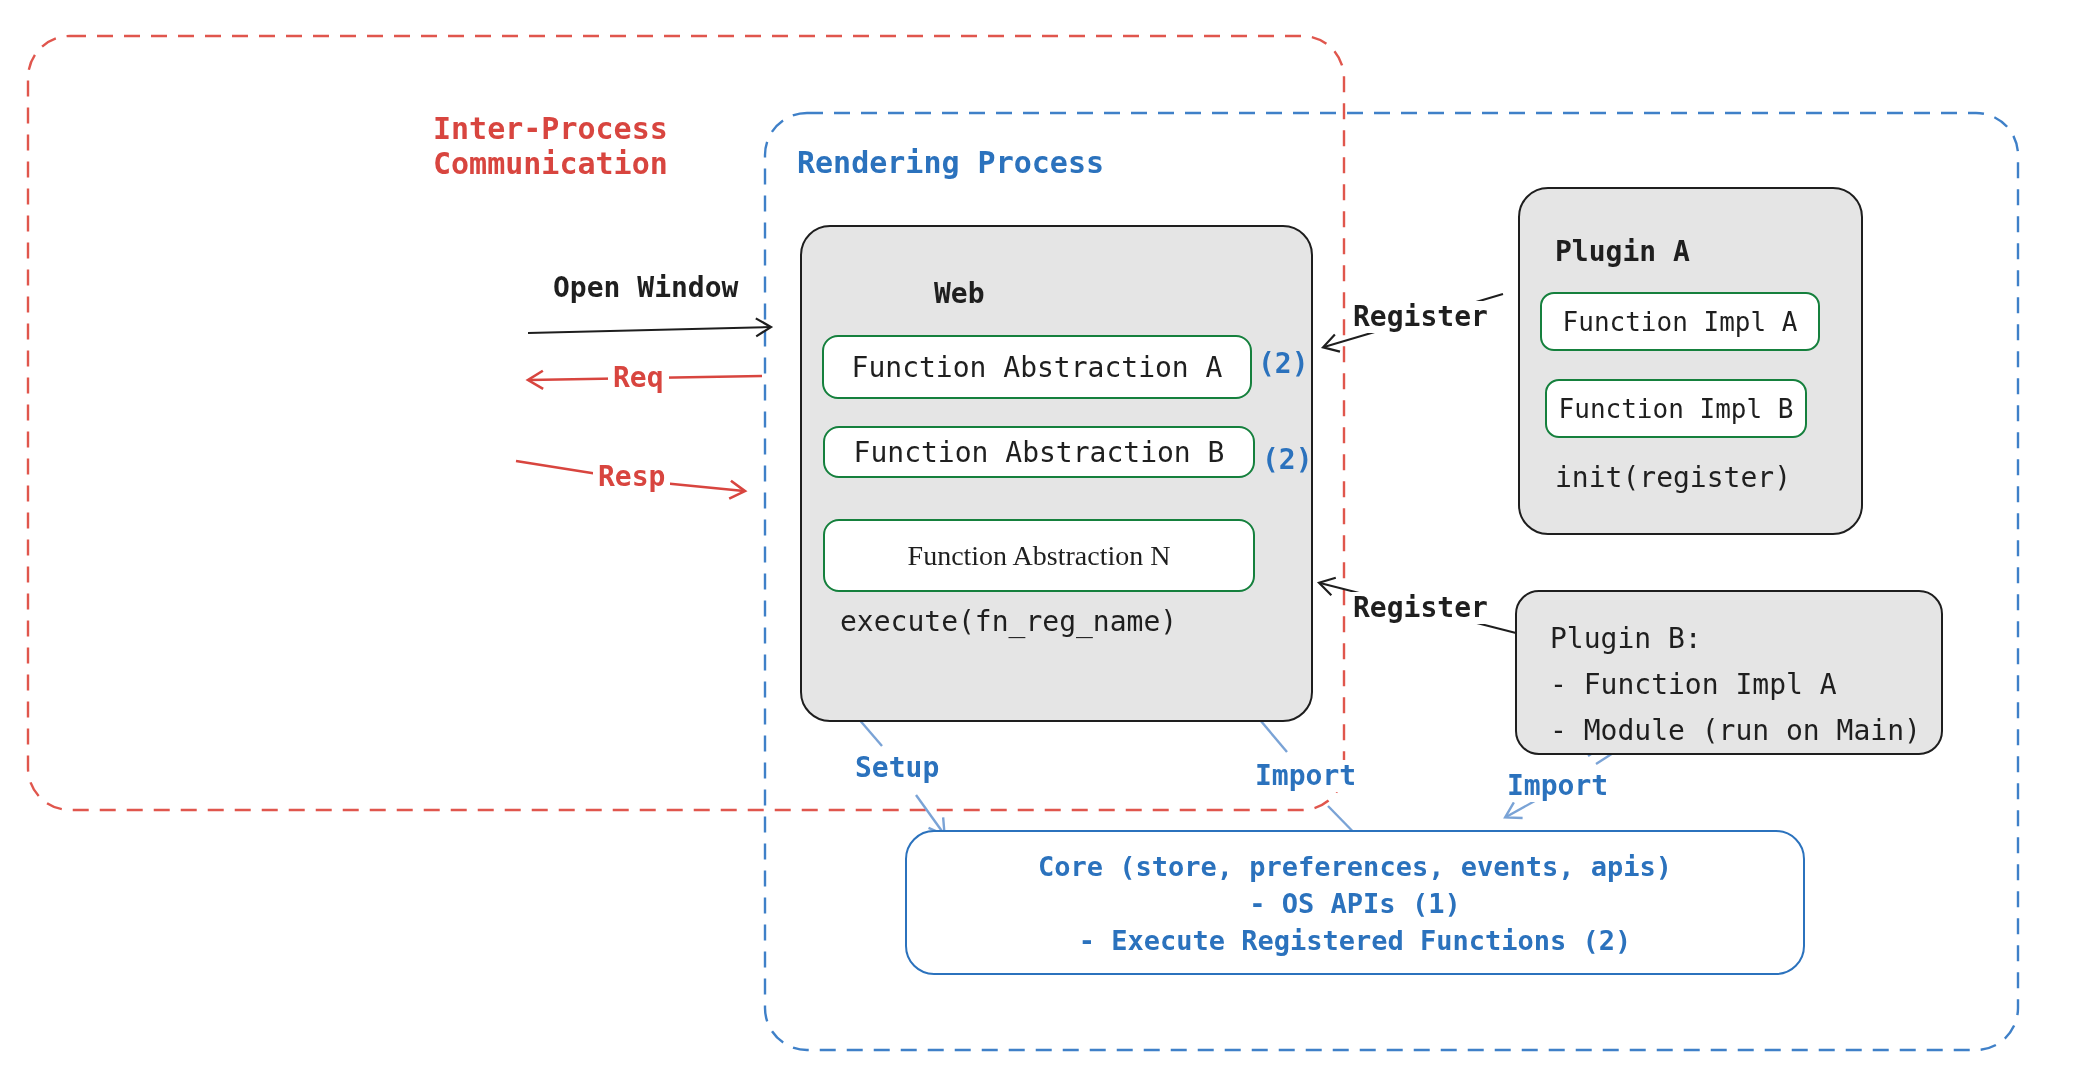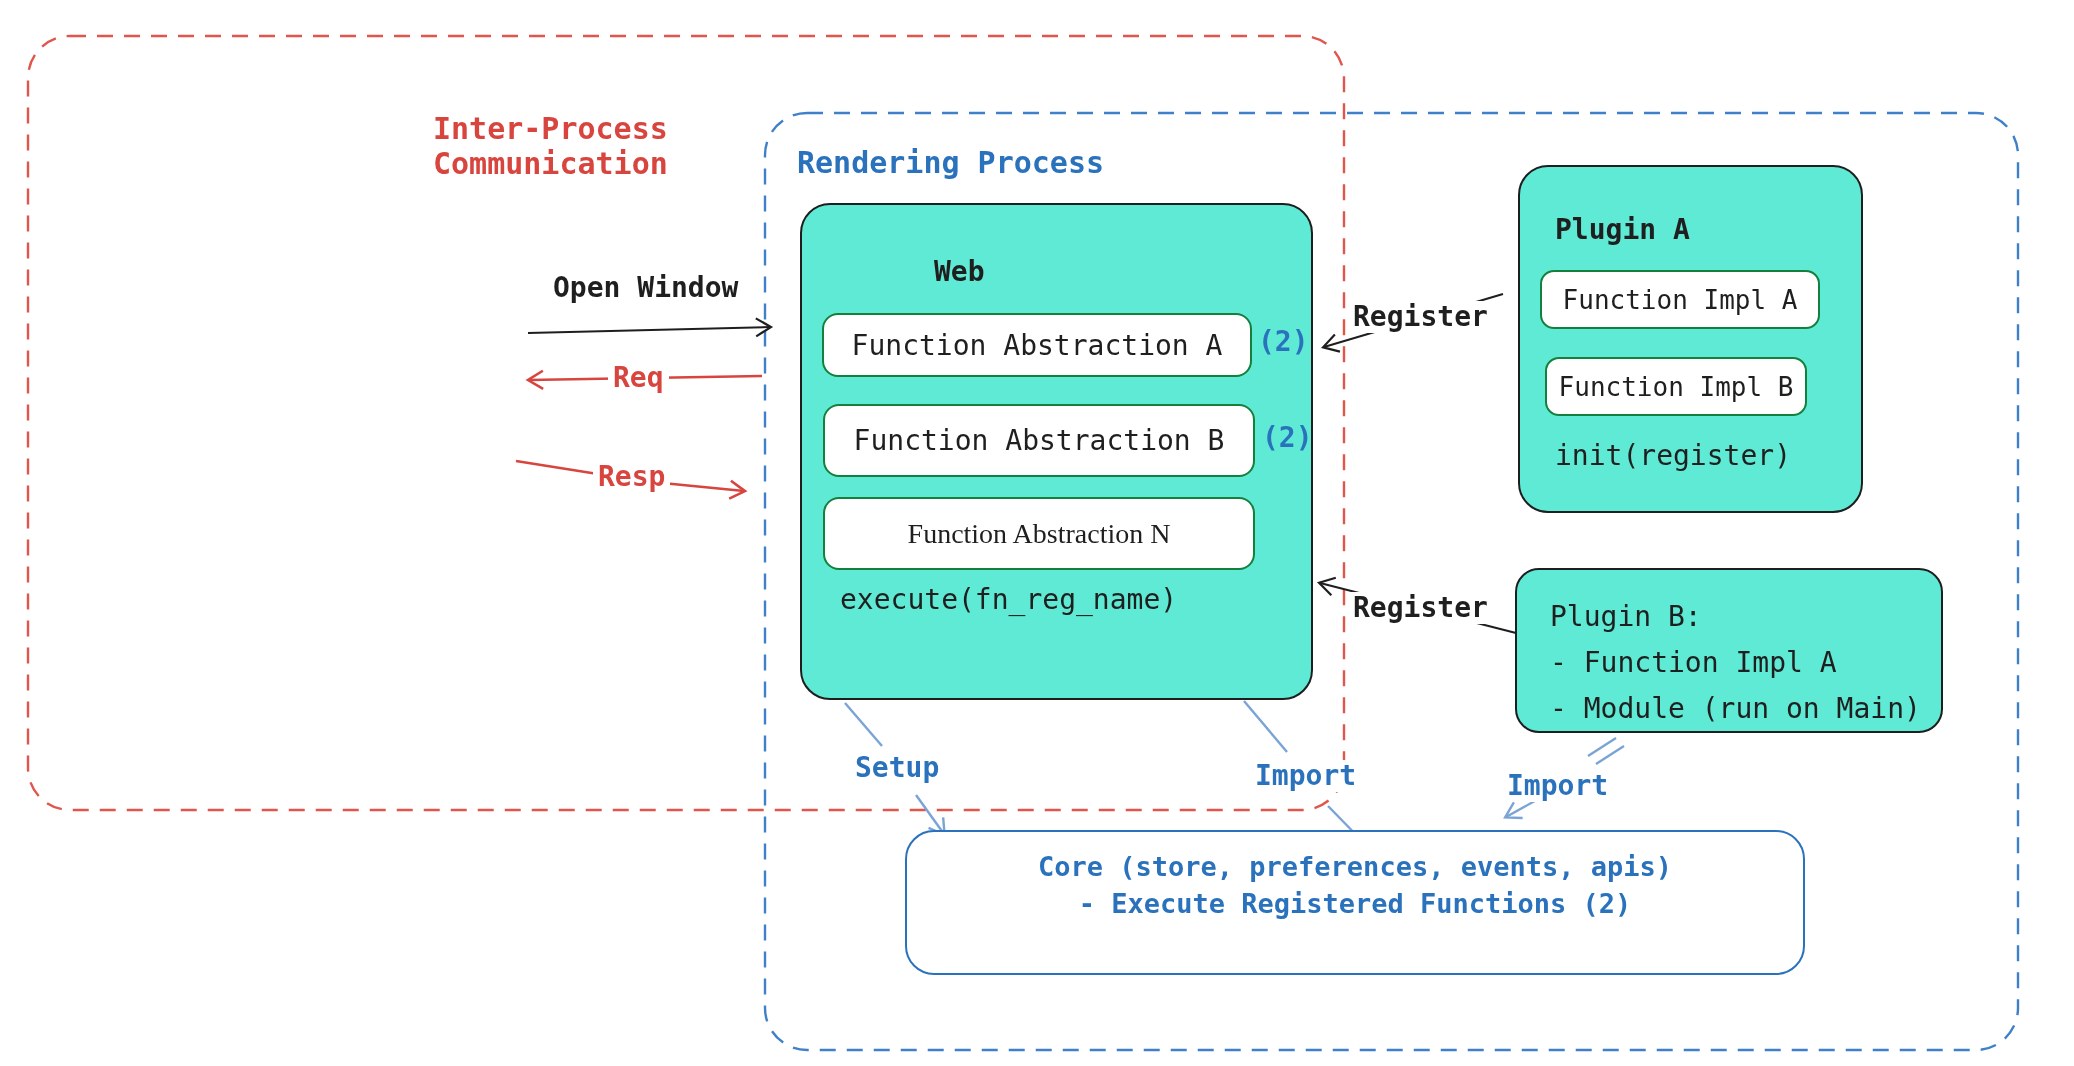--- a/index.html
+++ b/index.html
@@ -8,21 +8,21 @@
     font-family:"DejaVu Sans Mono", monospace;color:#1f1f1f;
   }
   .canvas *{box-sizing:border-box;}
   .abs{position:absolute;}
   svg.overlay{position:absolute;left:0;top:0;width:2074px;height:1066px;}
   .dash-red{fill:none;stroke:#e0564d;stroke-width:2.4;stroke-dasharray:16 11;}
   .dash-blue{fill:none;stroke:#3f80c8;stroke-width:2.4;stroke-dasharray:16 11;}
   .ln-black{fill:none;stroke:#1e1e1e;stroke-width:2;}
   .ln-red{fill:none;stroke:#d8453f;stroke-width:2.6;}
   .ln-blue{fill:none;stroke:#7aa3d6;stroke-width:2.4;}
-  .box{position:absolute;border:2px solid #1e1e1e;border-radius:26px;background:#5eead4;}
+  .box{position:absolute;border:2px solid #1e1e1e;border-radius:26px;background:#e5e5e5;margin-top:22px;}
   .subbox{position:absolute;border:2px solid #15803d;border-radius:16px;background:#fff;
           display:flex;align-items:center;justify-content:center;font-size:28px;}
   .title{position:absolute;font-size:28px;font-weight:bold;white-space:nowrap;}
   .lbl{position:absolute;font-size:28px;font-weight:bold;white-space:nowrap;line-height:1.15;}
   .lbl.bg{background:#fff;padding:0 5px;}
   .red{color:#d8453f;}
   .blue{color:#2b72bd;}
   .badge{color:#2b72bd;font-weight:bold;}
   .mono{font-size:28px;white-space:nowrap;}
   .core-box{position:absolute;border:2.4px solid #2b72bd;border-radius:29px;background:#fff;
@@ -76,21 +76,21 @@
   </div>
   <div class="lbl blue" style="left:797px;top:146px;font-size:30px;">Rendering Process</div>
 
 
   <div class="box" style="left:800px;top:203px;width:513px;height:497px;border-radius:30px;">
     <div class="title" style="left:132px;top:50px;">Web</div>
     <div class="subbox" style="left:20px;top:108px;width:430px;height:64px;">
       <span>Function Abstraction A</span>
     </div>
     <div class="badge abs" style="left:456px;top:120px;font-size:28px;">(2)</div>
-    <div class="subbox" style="left:21px;top:199px;width:432px;height:73px;">
+    <div class="subbox" style="left:21px;top:199px;width:432px;height:52px;">
       <span>Function Abstraction B</span>
     </div>
     <div class="badge abs" style="left:460px;top:216px;font-size:28px;">(2)</div>
     <div class="subbox" style="left:21px;top:292px;width:432px;height:73px;font-family:Liberation Serif, serif;">
       <span>Function Abstraction N</span>
     </div>
     <div class="mono abs" style="left:38px;top:378px;">execute(fn_reg_name)</div>
   </div>
 
   <div class="box" style="left:1518px;top:165px;width:345px;height:348px;border-radius:30px;">
@@ -105,20 +105,21 @@
   </div>
 
   <div class="box" style="left:1515px;top:568px;width:428px;height:165px;border-radius:24px;padding:24px 16px 0 33px;line-height:46px;font-size:28px;">
     <div>Plugin B:</div>
     <div>- Function Impl A</div>
     <div>- Module (run on Main)</div>
   </div>
 
   <div class="core-box" style="left:905px;top:830px;width:900px;height:145px;">
     <div>Core (store, preferences, events, apis)</div>
+    <div>- OS APIs (1)</div>
     <div>- Execute Registered Functions (2)</div>
   </div>
 
   <div class="lbl" style="left:553px;top:272px;">Open Window</div>
   <div class="lbl red bg" style="left:608px;top:362px;">Req</div>
   <div class="lbl red bg" style="left:593px;top:461px;">Resp</div>
   <div class="lbl bg" style="left:1348px;top:301px;">Register</div>
   <div class="lbl bg" style="left:1348px;top:592px;">Register</div>
   <div class="lbl blue bg" style="left:850px;top:752px;">Setup</div>
   <div class="lbl blue bg" style="left:1250px;top:760px;">Import</div>

